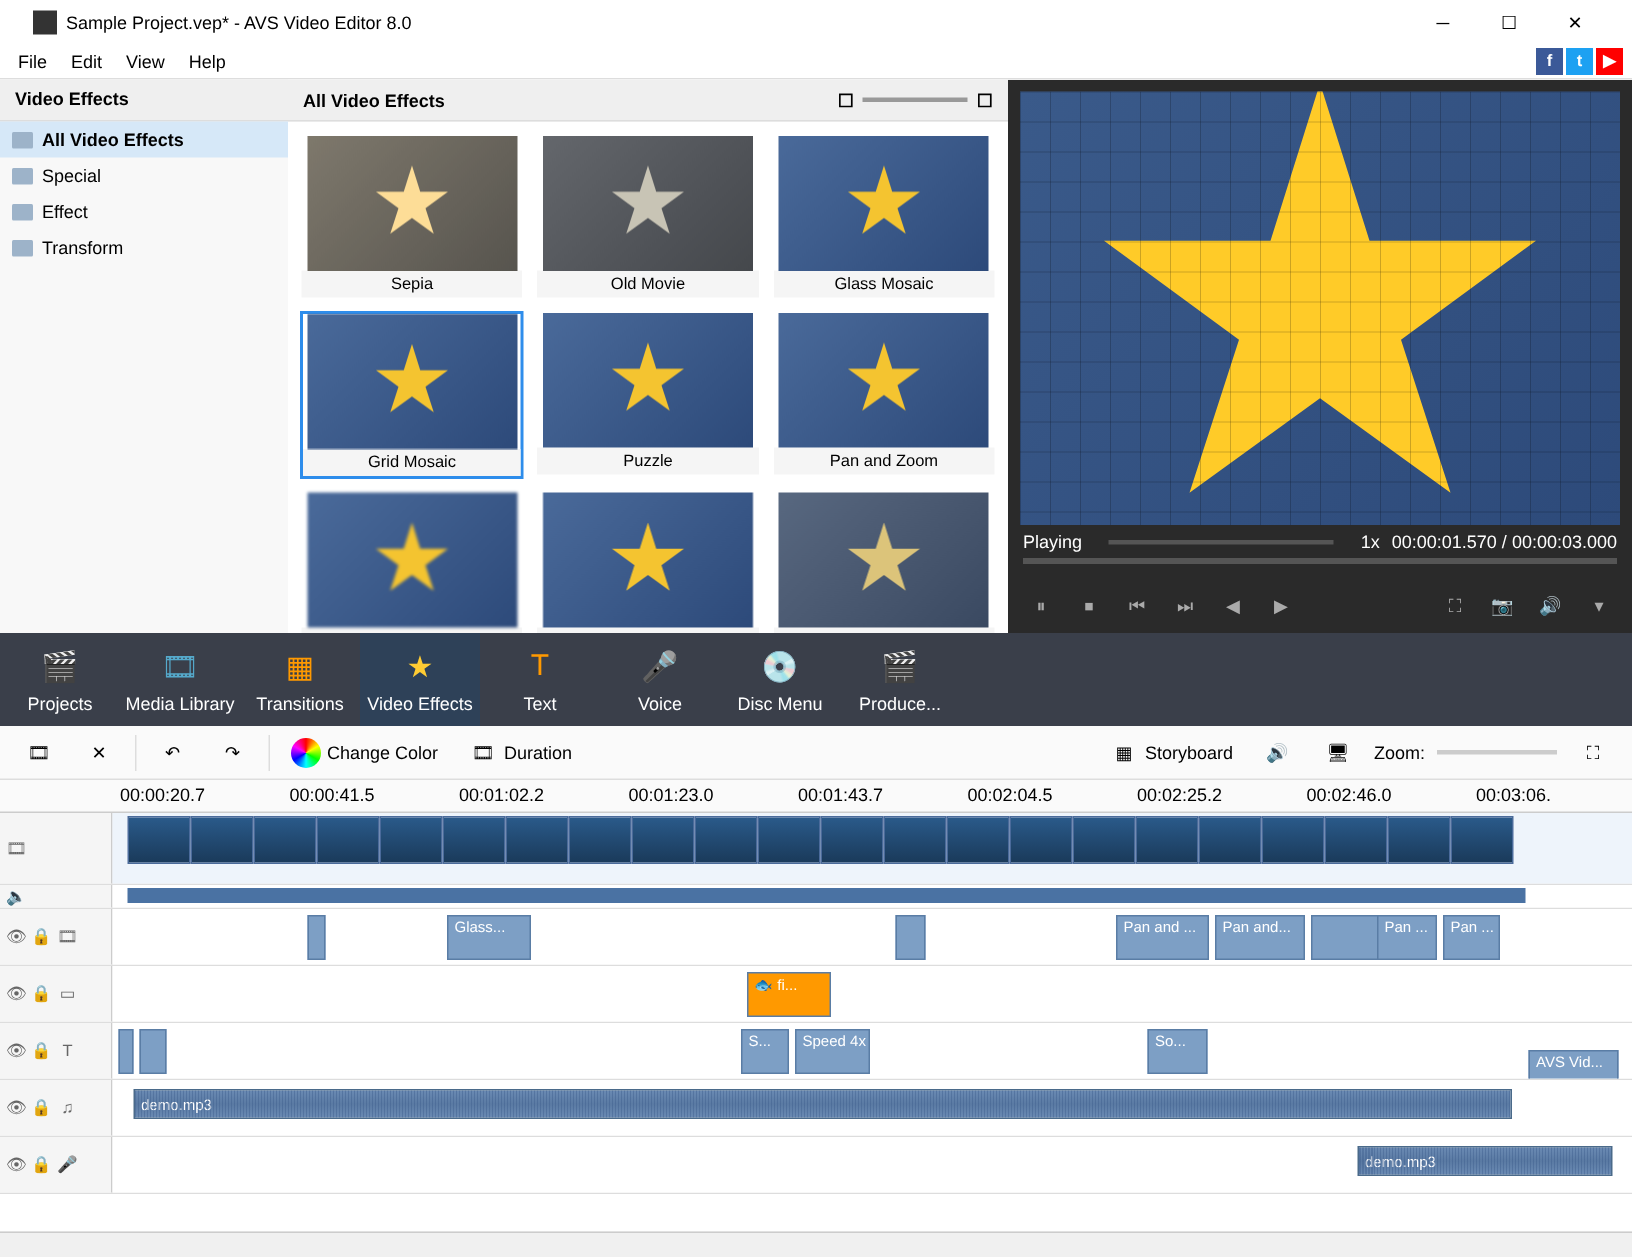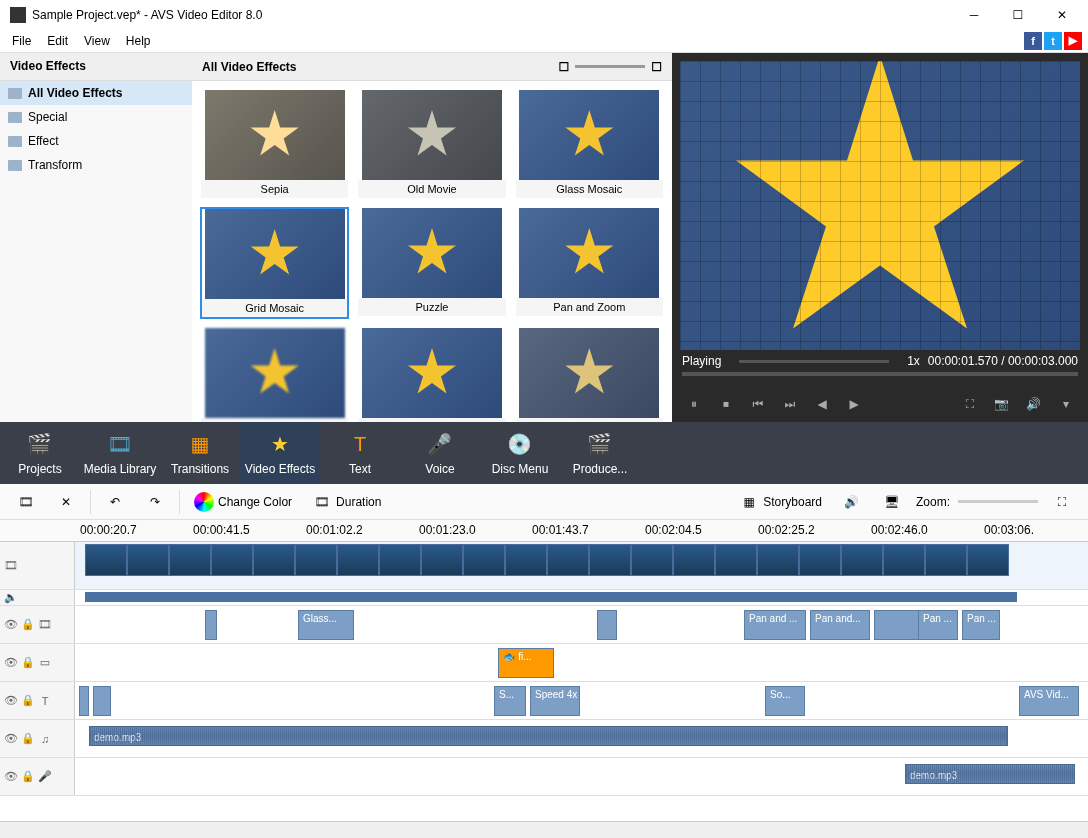--- a/index.html
+++ b/index.html
@@ -1,17 +1,17 @@
 <!DOCTYPE html>
 <html><head>
 <meta charset="utf-8">
 <style>
 *{margin:0;padding:0;box-sizing:border-box;font-family:"Segoe UI",Tahoma,sans-serif;font-size:12px}
 body{width:1088px;height:838px;background:#fff;overflow:hidden;display:flex;flex-direction:column}
-.titlebar{height:30px;display:flex;align-items:center;padding:0 4px;background:#fff}
+.titlebar{height:30px;display:flex;align-items:center;padding:0 16px;background:#fff}
 .titlebar .app-icon{width:16px;height:16px;background:#333;margin:0 6px}
 .titlebar .title{flex:1;font-size:12px;color:#000}
 .win-btn{width:44px;height:28px;display:flex;align-items:center;justify-content:center;color:#000}
 .menubar{height:22px;display:flex;align-items:center;padding:0 6px;gap:4px;background:#fff;border-bottom:1px solid #fff}
 .menu-item{padding:2px 6px}
 .social{margin-left:auto;display:flex;gap:2px}
 .social-btn{width:18px;height:18px;display:flex;align-items:center;justify-content:center;color:#fff;font-size:11px;font-weight:bold}
 .fb{background:#3b5998}.tw{background:#1da1f2}.yt{background:#ff0000}
 .top-pane{height:370px;display:flex;border-top:1px solid #ddd}
 .sidebar{width:192px;background:#f8f8f8;display:flex;flex-direction:column}
@@ -362,21 +362,21 @@
           <span class="th-ico">👁</span>
           <span class="th-ico">🔒</span>
           <span class="th-ico">T</span>
         </div>
       <div class="track-content" id="text-track">
           <div class="clip" style="left: 4px; width: 10px;"></div>
           <div class="clip" style="left: 18px; width: 18px;"></div>
           <div class="clip" style="left: 419px; width: 32px;">S...</div>
           <div class="clip" style="left: 455px; width: 50px;">Speed 4x</div>
           <div class="clip" style="left: 690px; width: 40px;">So...</div>
-          <div class="clip" style="left: 944px; width: 60px;">AVS Vid...</div>
+          <div class="clip" style="left: 944px; width: 60px; margin-top: 14px;">AVS Vid...</div>
         </div>
     </div>
     <div class="track">
       <div class="track-head">
           <span class="th-ico">👁</span>
           <span class="th-ico">🔒</span>
           <span class="th-ico">♫</span>
         </div>
       <div class="track-content">
           <div class="audio-wave">

